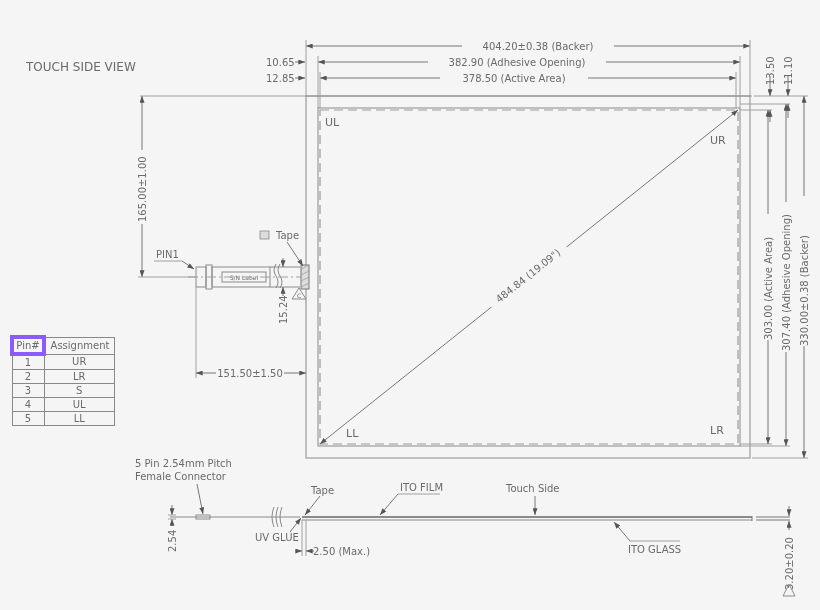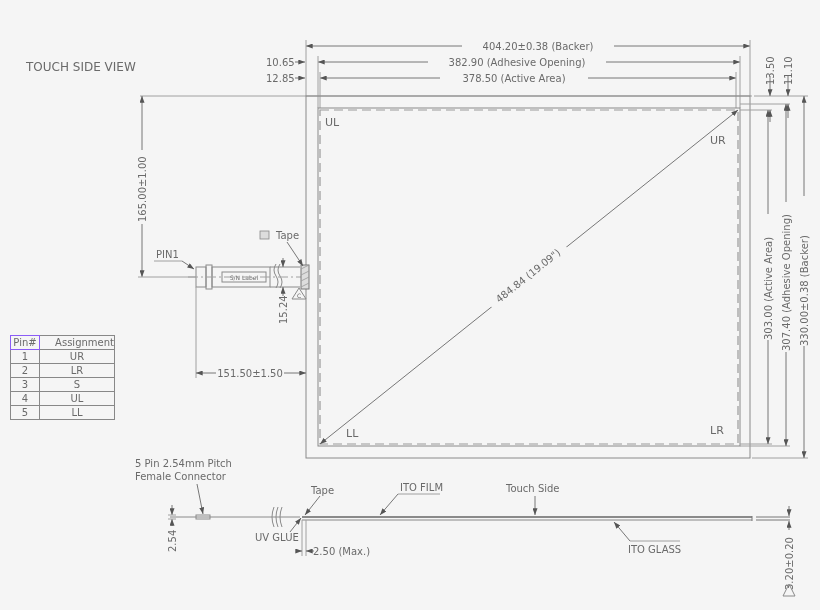--- a/index.html
+++ b/index.html
@@ -194,22 +194,22 @@
     <line class="ld" x1="789" y1="530" x2="789" y2="521" marker-end="url(#ar)"></line>
     <text class="t" transform="translate(793,590) rotate(-90)" font-size="10">3.20±0.20</text>
     <path d="M783,596 L789,584 L795,596 Z" class="ln"></path>
   </g>
 </svg>
 
 <div style="position:absolute;left:10px;top:335px;width:105px;font-family:'DejaVu Sans',sans-serif;font-size:10px;color:#6a6a6a;">
   <table style="border-collapse:collapse;width:105px;">
     <tbody>
         <tr>
-      <th style="border:1px solid #8b5cf6;font-weight:normal;width:28px;height:13px;padding:0;">Pin#</th>
-      <th style="border:1px solid #888;border-left:1.5px solid #666;font-weight:normal;padding:0;text-align:right;">Assignment</th>
+      <th style="border:4px solid #8b5cf6;font-weight:normal;width:28px;height:13px;padding:0;">Pin#</th>
+      <th style="border:1px solid #888;border-left:1.5px solid #666;font-weight:normal;padding:0;">Assignment</th>
     </tr>
     <tr>
       <td style="border:1px solid #888;text-align:center;height:13px;padding:0;">1</td>
       <td style="border:1px solid #888;border-left:1.5px solid #666;text-align:center;padding:0;">UR</td>
     </tr>
     <tr>
       <td style="border:1px solid #888;text-align:center;height:13px;padding:0;">2</td>
       <td style="border:1px solid #888;border-left:1.5px solid #666;text-align:center;padding:0;">LR</td>
     </tr>
     <tr>

